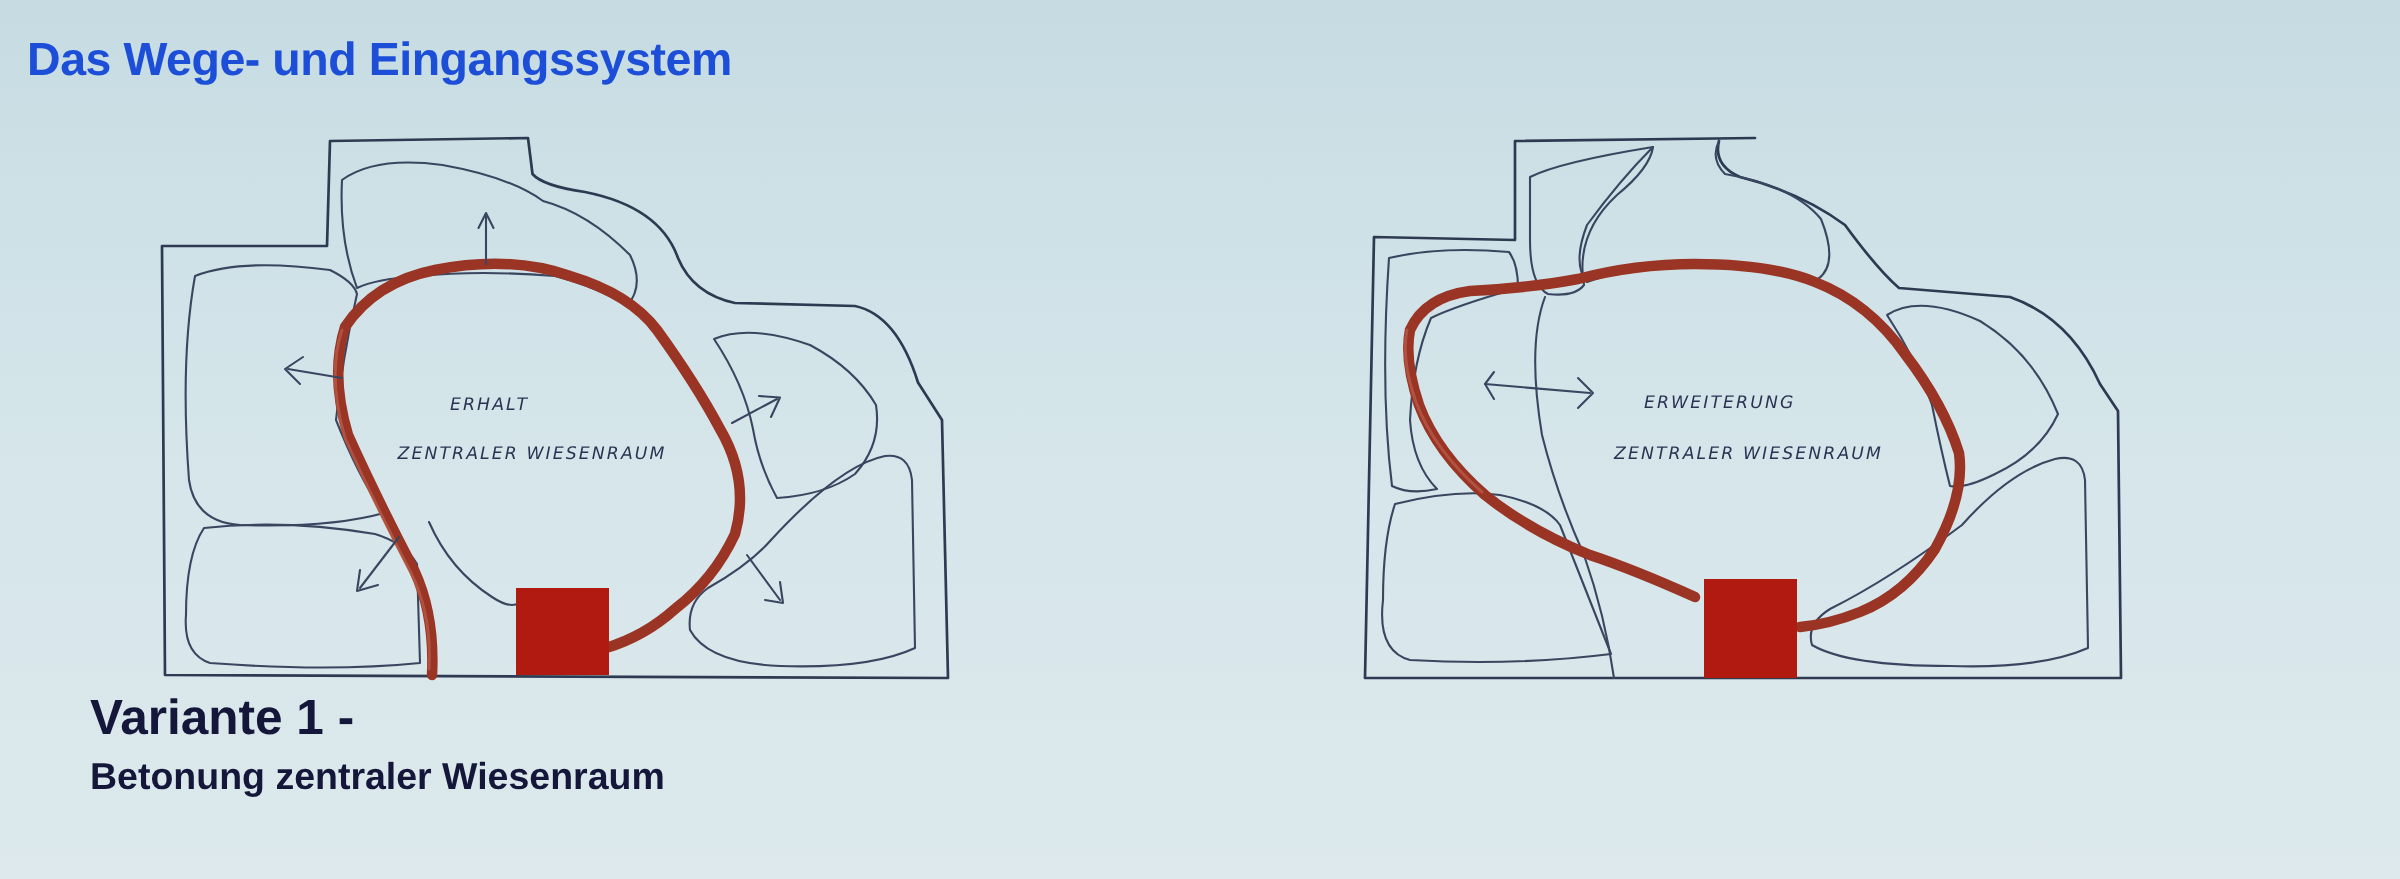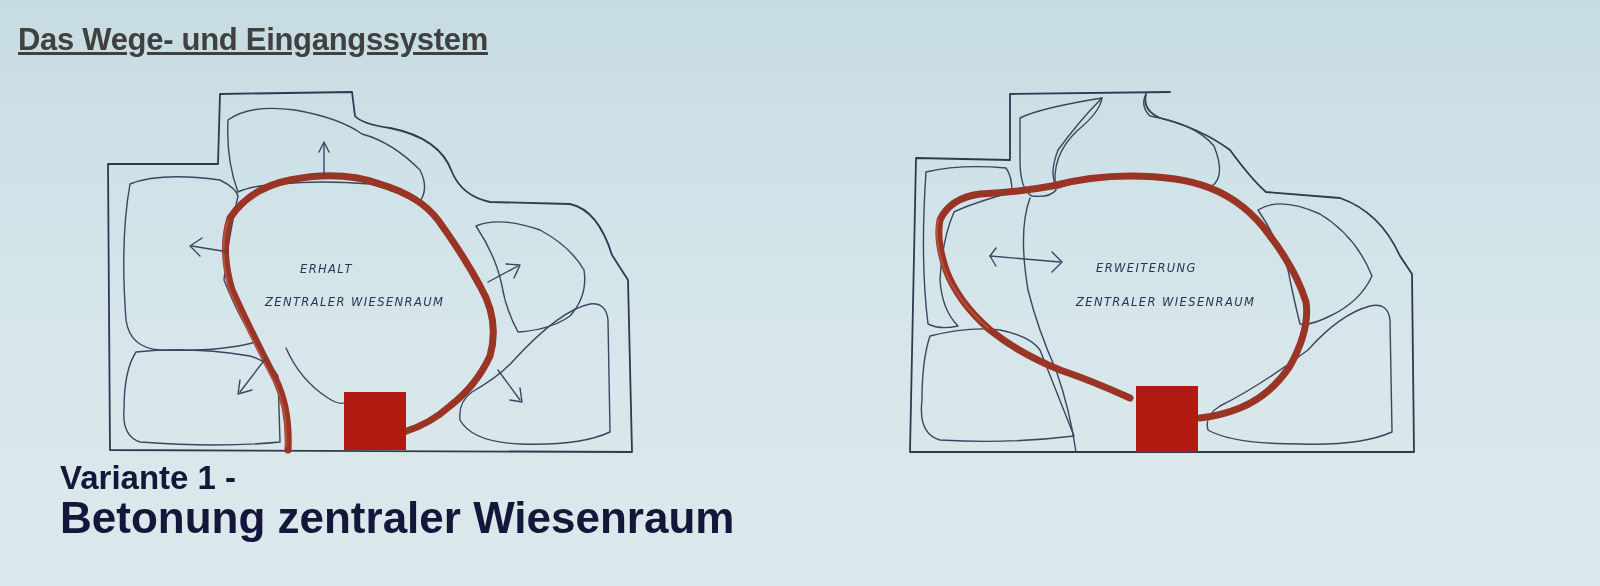--- a/index.html
+++ b/index.html
@@ -13,23 +13,22 @@
       background: linear-gradient(180deg, #c6dce2 0%, #d4e5ea 45%, #dde9ec 100%);
       position: relative;
       font-family: "Liberation Sans", sans-serif;
     }
     .slide-title {
       position: absolute;
       left: 18px;
       top: 22px;
       font-size: 31px;
       font-weight: bold;
-      color: #404040;
+      color: #1d4ed8;
       letter-spacing: -0.3px;
-      text-decoration: underline;
     }
     .sketch {
       position: absolute;
       overflow: visible;
     }
     #sketch1 { left: 100px; top: 80px; width: 560px; height: 380px; }
     #sketch2 { left: 880px; top: 80px; width: 600px; height: 380px; }
     .ink { fill: none; stroke: #2e3a52; stroke-width: 1.8; stroke-linecap: round; stroke-linejoin: round; }
     .ink-thin { fill: none; stroke: #3a4660; stroke-width: 1.4; stroke-linecap: round; stroke-linejoin: round; }
     .path-red { fill: none; stroke: #9a3424; stroke-width: 7; stroke-linecap: round; stroke-linejoin: round; }
@@ -42,21 +41,21 @@
       letter-spacing: 1.4px;
       font-style: italic;
     }
     .caption {
       position: absolute;
       text-align: left;
       color: #14173a;
       font-weight: bold;
     }
     .caption .line1 { font-size: 33px; line-height: 40px; }
-    .caption .line2 { font-size: 44px; line-height: 40px; }
+    .caption .line2 { font-size: 25px; line-height: 40px; }
     #caption1 { left: 60px; width: 690px; top: 458px; }
     #caption2 { left: 820px; width: 720px; top: 458px; }
   </style>
 </head>
 <body>
 
 <div class="slide-title">Das Wege- und Eingangssystem</div>
 
 <svg id="sketch1" class="sketch" viewBox="0 0 560 380">
 

